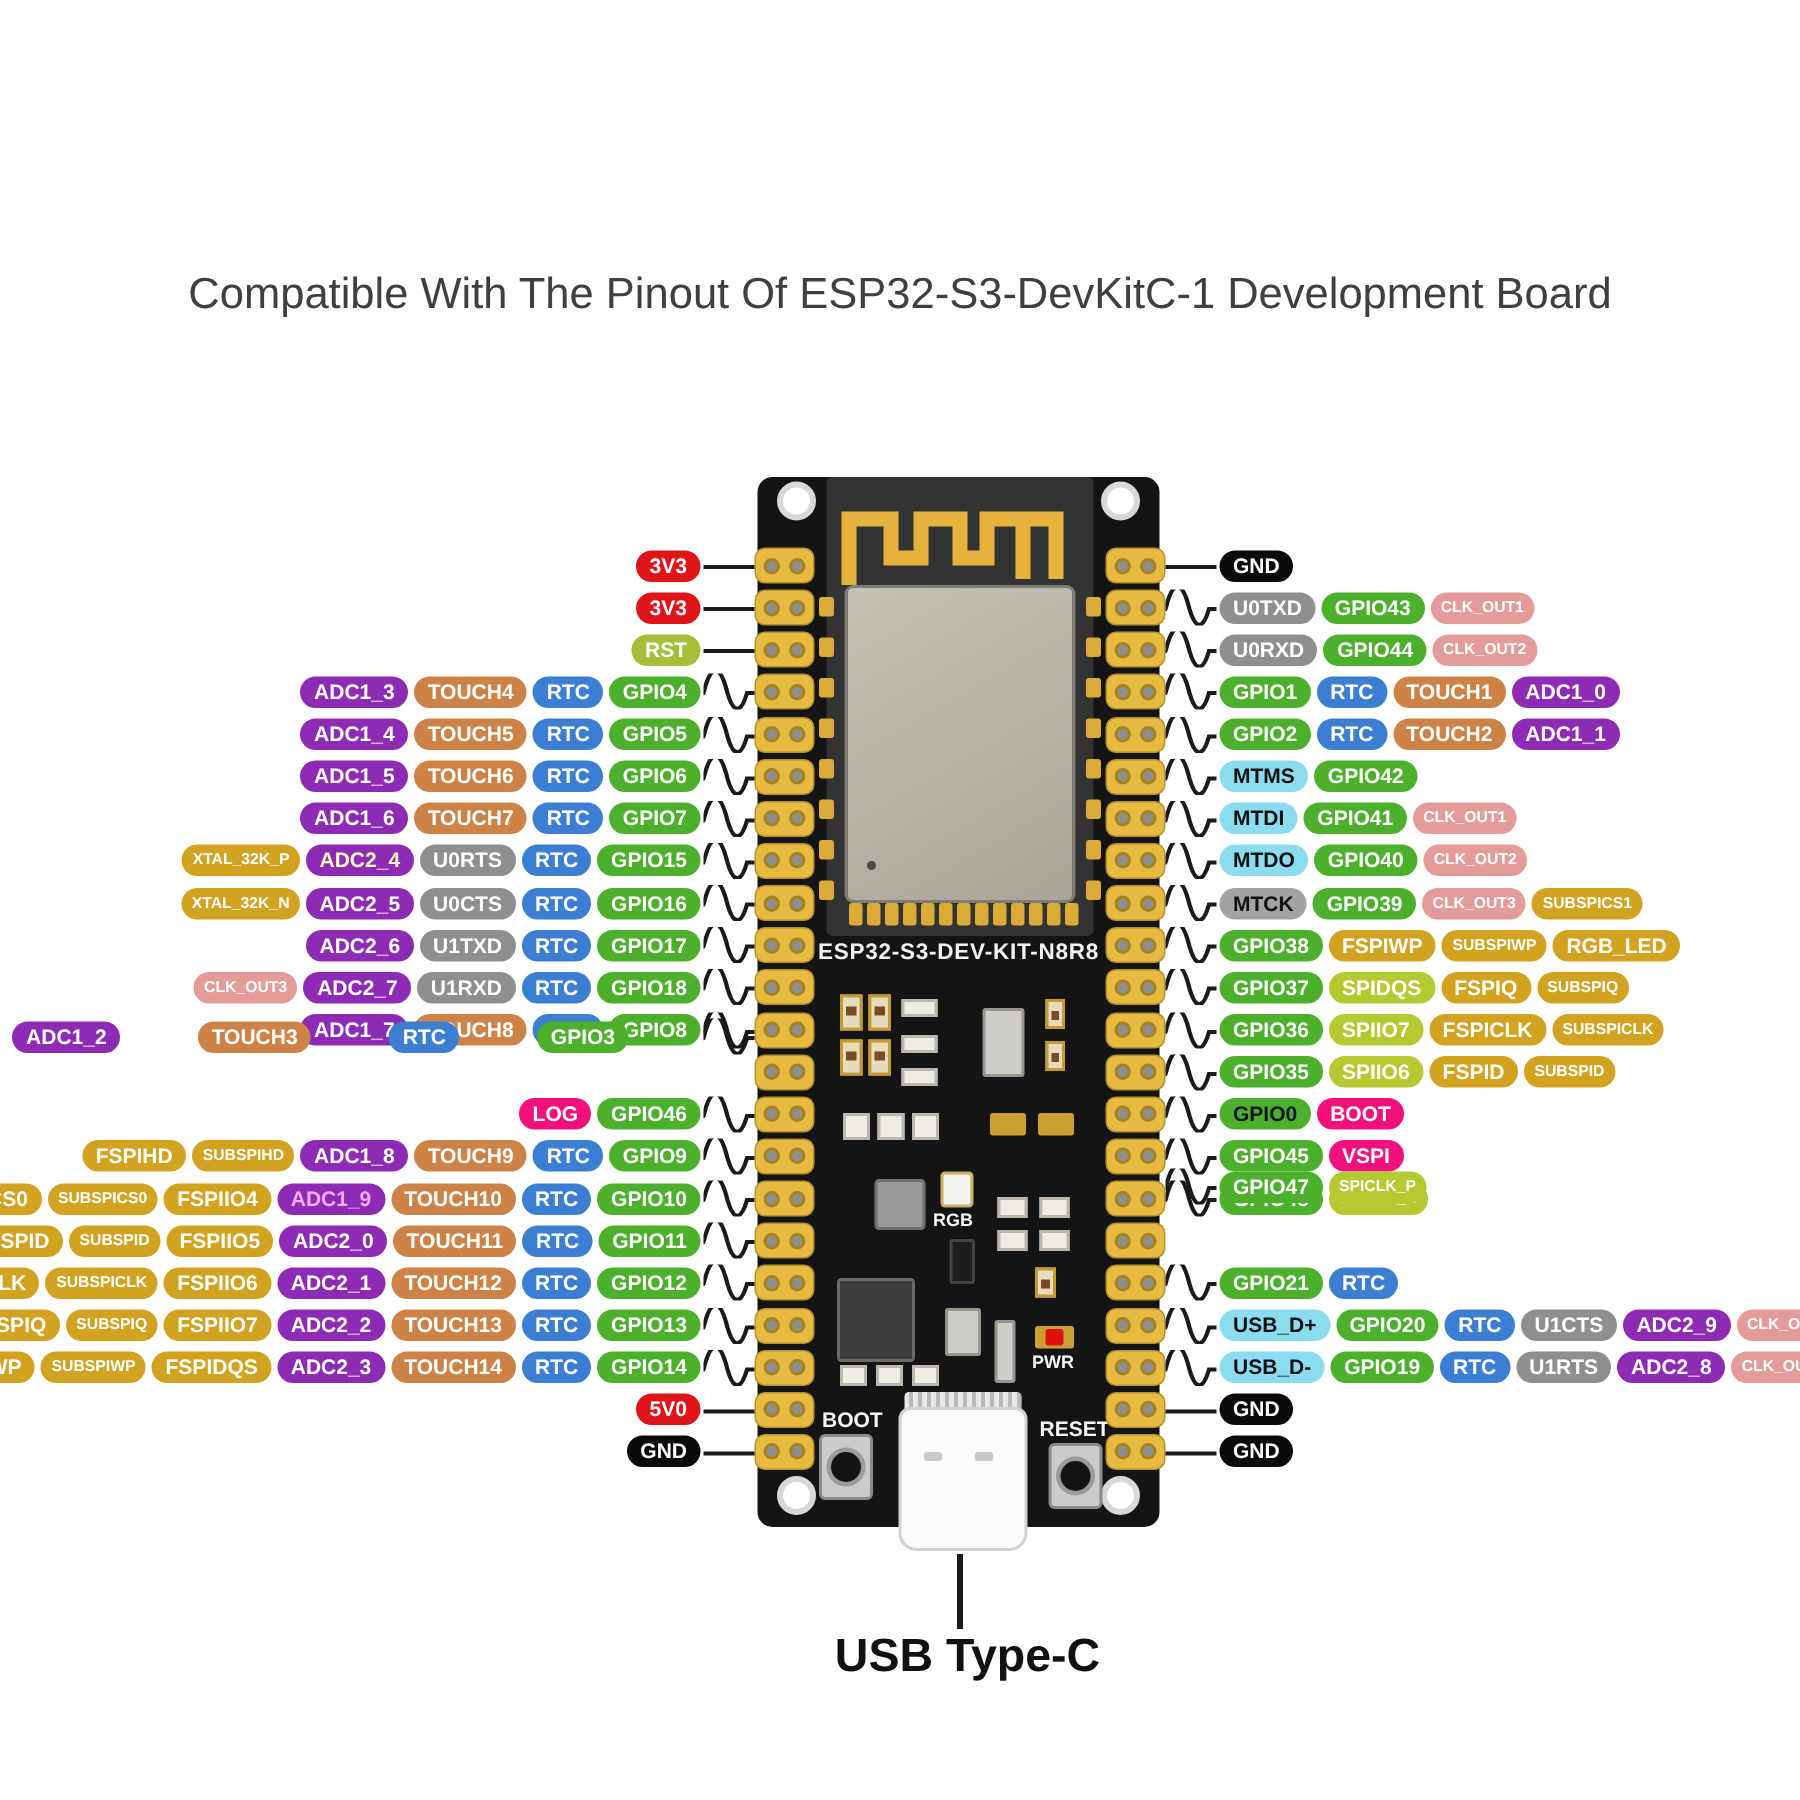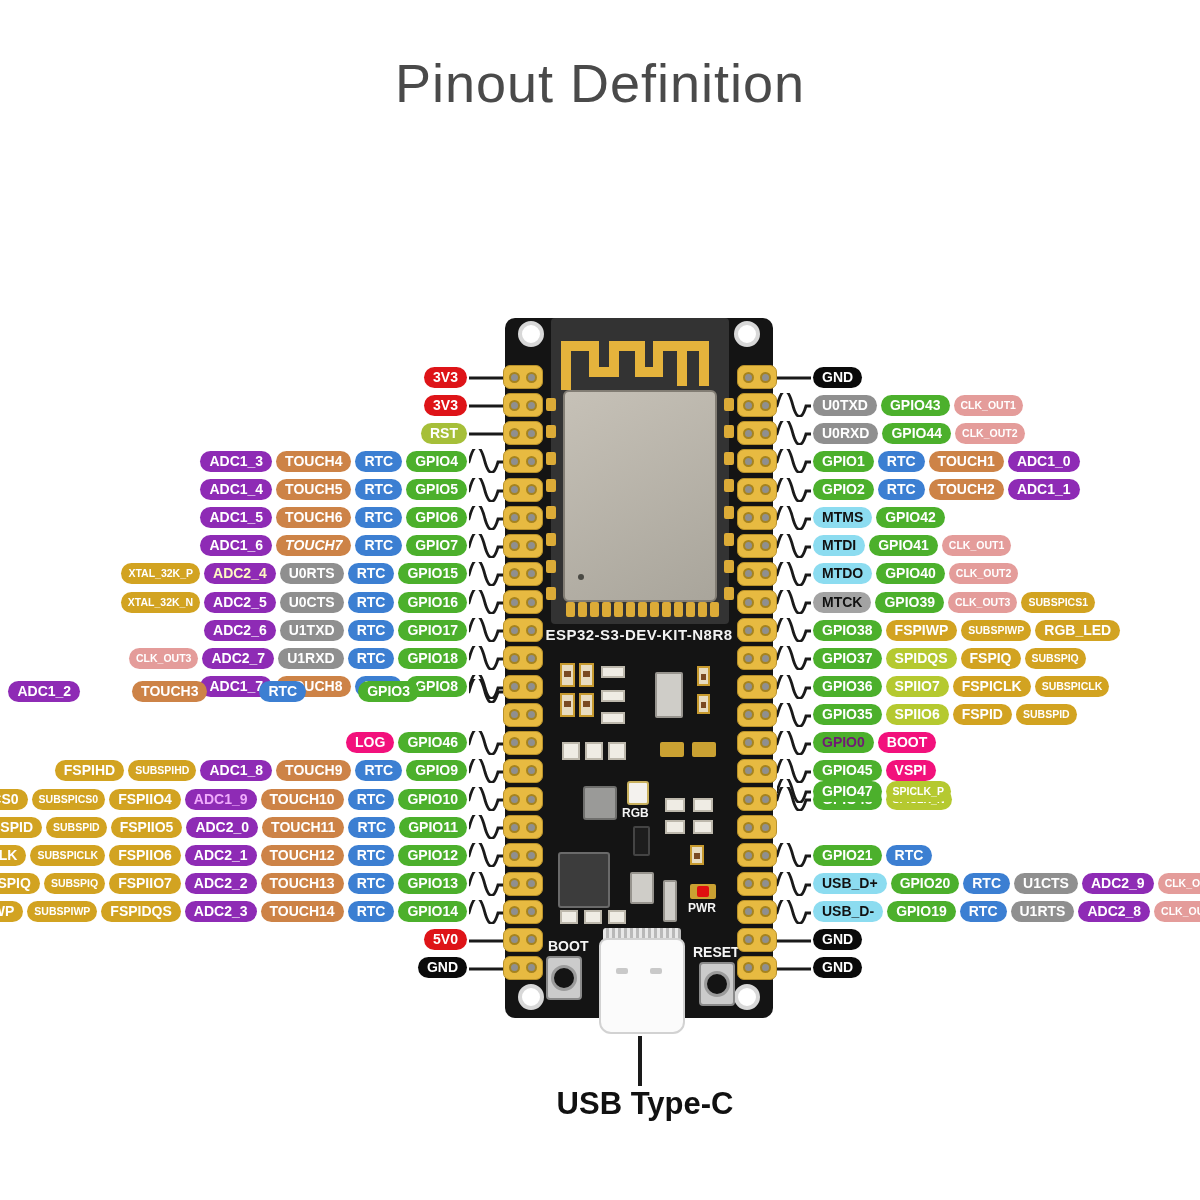--- a/index.html
+++ b/index.html
@@ -64,21 +64,21 @@
   .usb-slot{position:absolute;width:12px;height:6px;background:#c9c9c9;border-radius:2px;}
   .usb-line{position:absolute;left:638px;top:1036px;width:4px;height:50px;background:#1a1a1a;}
   .usb-label{position:absolute;top:1086px;left:0;width:1290px;text-align:center;
     font-size:31px;font-weight:700;color:#111;}
 </style>
 </head>
 <body>
 
 <div class="stage">
 
-  <div class="page-title">Pinout Definition</div>
+  <div class="page-subtitle">Compatible With The Pinout Of ESP32-S3-DevKitC-1 Development Board</div>
 
   <div class="pcb"></div>
   <div class="module"></div>
   <svg style="position:absolute;left:558px;top:322px;" width="164" height="70" viewBox="0 0 164 70">
     <path d="M8 68 L8 24 L36 24 L36 50 L56 50 L56 24 L82 24 L82 50 L100 50 L100 24 L124 24 L124 64
              M112 24 L146 24 L146 64" stroke="#e5b33c" stroke-width="10" fill="none"></path>
   </svg>
   <div class="shield"></div>
   <div class="shield-dot"></div>
   <div id="castels">
@@ -383,21 +383,21 @@
         <span class="badge" style="background: rgb(142, 43, 181); color: rgb(255, 255, 255);">ADC1_5</span>
         <span class="badge" style="background: rgb(205, 131, 71); color: rgb(255, 255, 255);">TOUCH6</span>
         <span class="badge" style="background: rgb(60, 127, 210); color: rgb(255, 255, 255);">RTC</span>
         <span class="badge" style="background: rgb(76, 176, 44); color: rgb(255, 255, 255);">GPIO6</span>
         <svg class="wire" viewBox="0 0 34 24">
           <path d="M0 13 C5 -7 11 -7 16 13 C20 27 25 27 29 13 L34 13" stroke="#1a1a1a" stroke-width="2.8" fill="none" stroke-linecap="round"></path>
         </svg>
       </div>
       <div class="pin-row left" style="top: 533.84px;">
         <span class="badge" style="background: rgb(142, 43, 181); color: rgb(255, 255, 255); margin-left: 32px;">ADC1_6</span>
-        <span class="badge" style="background: rgb(205, 131, 71); color: rgb(255, 255, 255); font-style: italic;">TOUCH7</span>
+        <span class="badge" style="background: rgb(205, 131, 71); color: rgb(255, 255, 255);">TOUCH7</span>
         <span class="badge" style="background: rgb(60, 127, 210); color: rgb(255, 255, 255);">RTC</span>
         <span class="badge" style="background: rgb(76, 176, 44); color: rgb(255, 255, 255);">GPIO7</span>
         <svg class="wire" viewBox="0 0 34 24">
           <path d="M0 13 C5 -7 11 -7 16 13 C20 27 25 27 29 13 L34 13" stroke="#1a1a1a" stroke-width="2.8" fill="none" stroke-linecap="round"></path>
         </svg>
       </div>
       <div class="pin-row left" style="top: 561.98px;">
         <span class="badge small" style="background: rgb(210, 163, 33); color: rgb(255, 255, 255);">XTAL_32K_P</span>
         <span class="badge" style="background: rgb(142, 43, 181); color: #fef9c3;">ADC2_4</span>
         <span class="badge" style="background: rgb(143, 143, 143); color: rgb(255, 255, 255);">U0RTS</span>
@@ -650,21 +650,21 @@
         </svg>
         <span class="badge" style="background: rgb(76, 176, 44); color: rgb(255, 255, 255);">GPIO35</span>
         <span class="badge" style="background: rgb(181, 201, 48); color: rgb(255, 255, 255);">SPIIO6</span>
         <span class="badge" style="background: rgb(210, 163, 33); color: rgb(255, 255, 255);">FSPID</span>
         <span class="badge small" style="background: rgb(210, 163, 33); color: rgb(255, 255, 255);">SUBSPID</span>
       </div>
       <div class="pin-row right" style="top: 730.82px;">
         <svg class="wire" viewBox="0 0 34 24">
           <path d="M0 13 C5 -7 11 -7 16 13 C20 27 25 27 29 13 L34 13" stroke="#1a1a1a" stroke-width="2.8" fill="none" stroke-linecap="round"></path>
         </svg>
-        <span class="badge" style="background: rgb(76, 176, 44); color: #701a75;">GPIO0</span>
+        <span class="badge" style="background: rgb(76, 176, 44); color: #0f172a;">GPIO0</span>
         <span class="badge" style="background: rgb(242, 17, 124); color: rgb(255, 255, 255);">BOOT</span>
       </div>
       <div class="pin-row right" style="top: 758.96px;">
         <svg class="wire" viewBox="0 0 34 24">
           <path d="M0 13 C5 -7 11 -7 16 13 C20 27 25 27 29 13 L34 13" stroke="#1a1a1a" stroke-width="2.8" fill="none" stroke-linecap="round"></path>
         </svg>
         <span class="badge" style="background: rgb(76, 176, 44); color: rgb(255, 255, 255);">GPIO45</span>
         <span class="badge" style="background: rgb(242, 17, 124); color: rgb(255, 255, 255);">VSPI</span>
       </div>
       <div class="pin-row right" style="top: 787.1px;">

